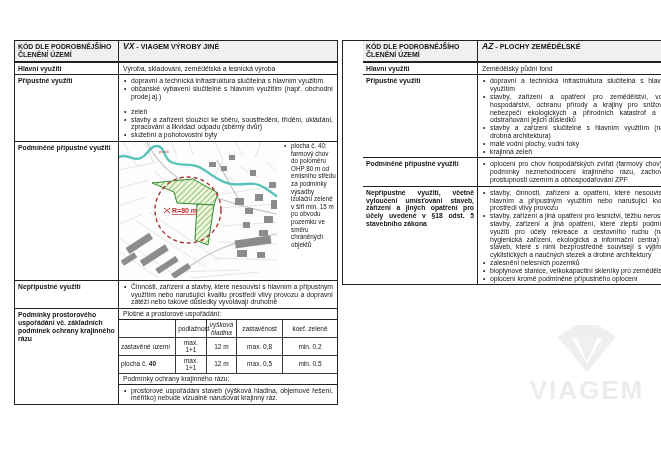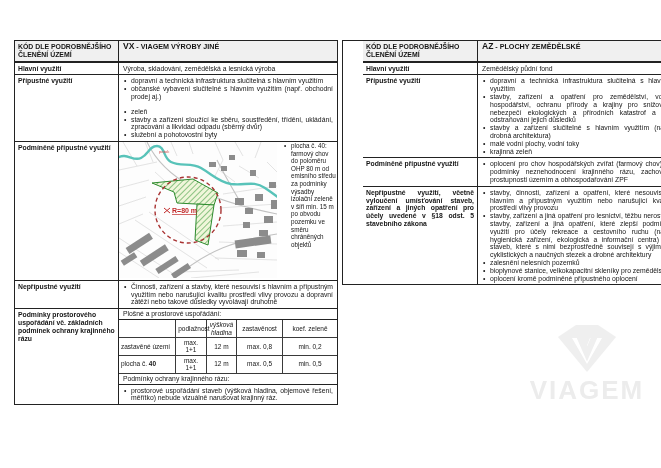--- a/index.html
+++ b/index.html
@@ -10,21 +10,21 @@
   .ztable{position:absolute;top:40px;border:1px solid #222;background:#fff;}
   .ltable{left:14px;width:322px;}
   .rtable{left:342px;width:313px;padding-left:20px;}
   .trow{display:flex;align-items:stretch;border-top:1px solid #222;}
   .trow.hrow{border-top:none;background:#f0f0f0;border-bottom:1px solid #222;}
   .lcell{flex:0 0 97px;border-right:1px solid #222;padding:2px 3px;font-weight:bold;
          font-size:6.8px;line-height:7.8px;}
   .rtable .lcell{flex-basis:108px;}
   .ccell{flex:1;padding:2px 4px;font-size:6.8px;line-height:7.8px;text-align:justify;min-width:0;}
   .hrow .lcell{font-size:6.9px;}
-  .hcode{font-size:8.6px;font-weight:bold;}
+  .hcode{font-size:8.6px;font-weight:bold;font-style:italic;}
   .htitle{font-size:7.2px;font-weight:bold;}
   .bl{position:relative;padding-left:8px;}
   .bl::before{content:"\2022";position:absolute;left:1px;top:0;}
   .gap{margin-top:7px;}
   .minh-prip-l{min-height:58px;}
   .minh-hlav{min-height:10px;}
   .minh-nep-l{min-height:26px;}
   .minh-prip-r{min-height:55px;}
   .minh-podm-r{min-height:25px;}
   .minh-nep-r{min-height:78px;}

